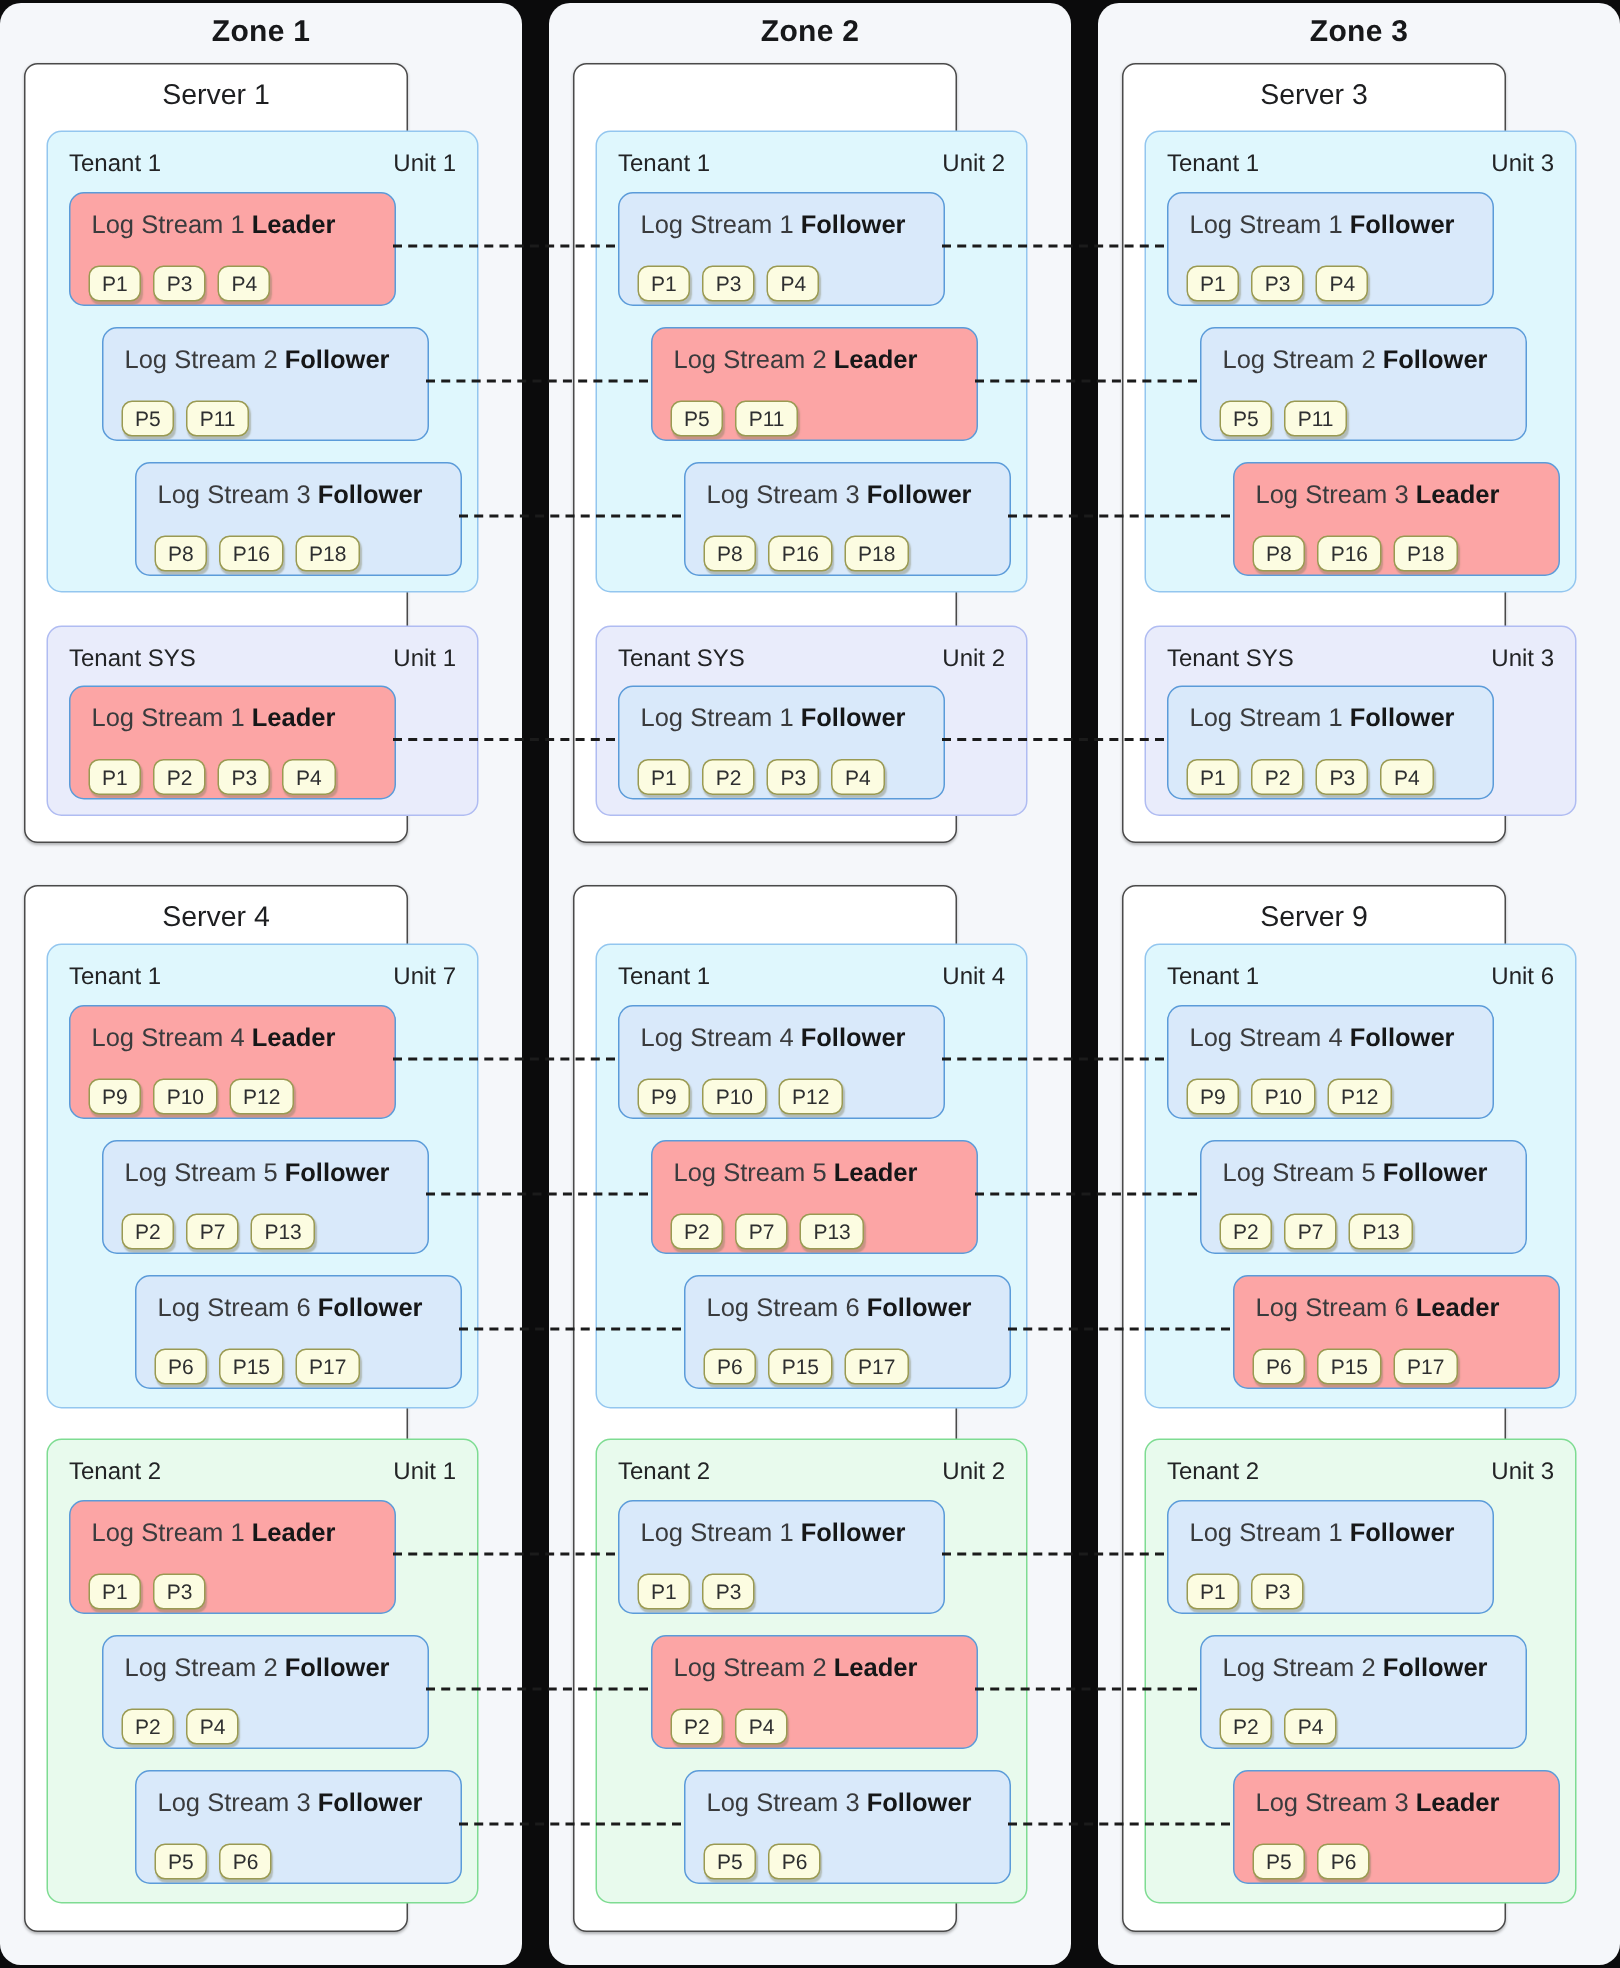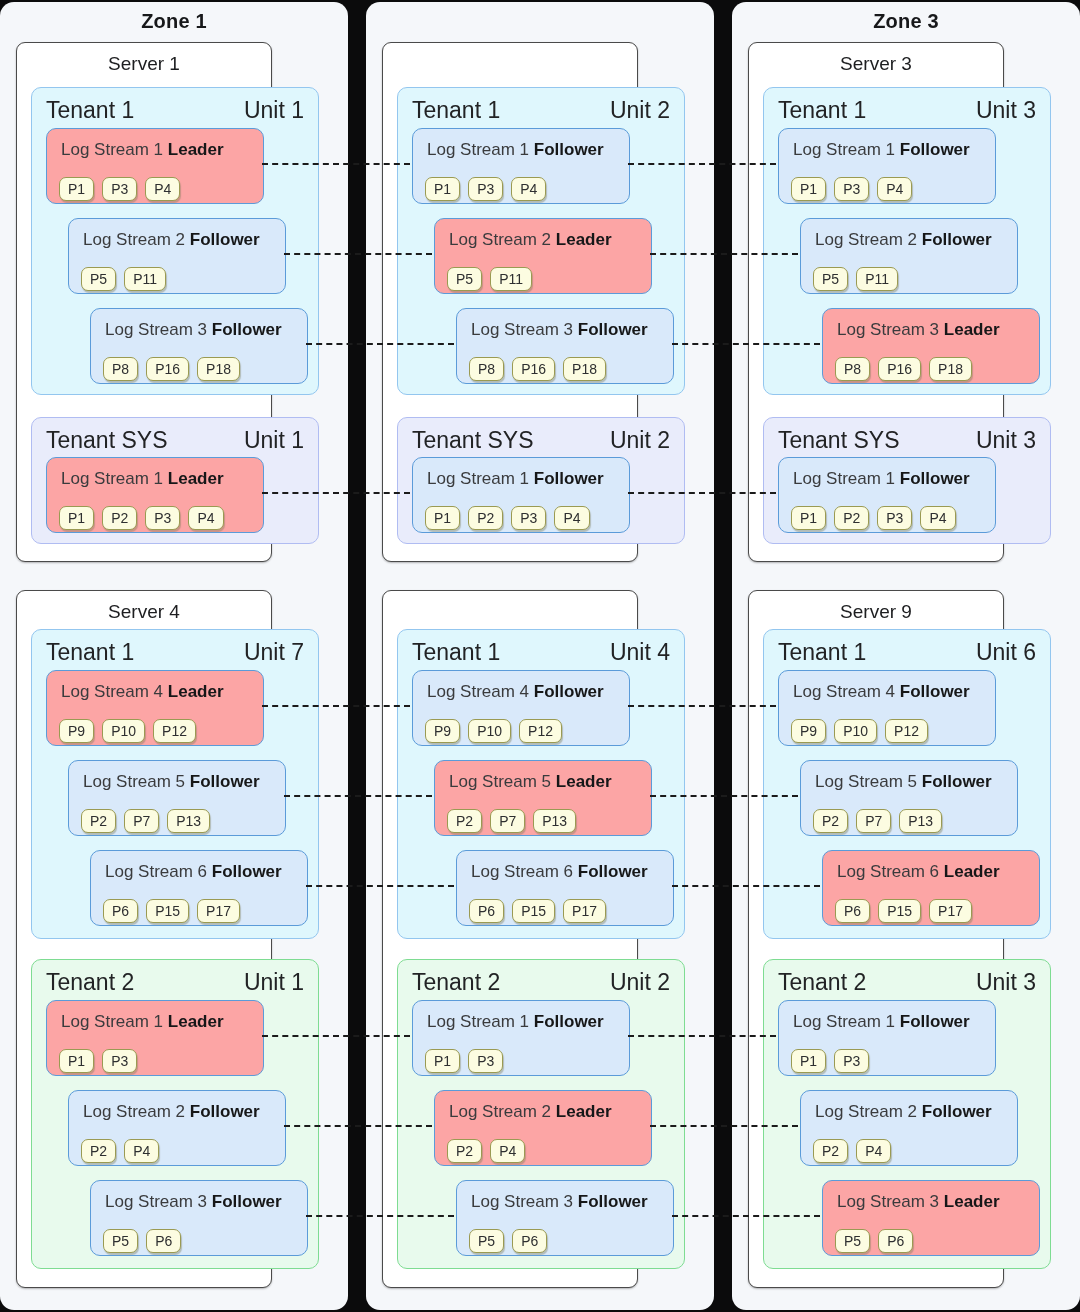--- a/index.html
+++ b/index.html
@@ -27,21 +27,21 @@
   .tenant-box{
     position:absolute;left:14px;width:288px;border-radius:10px;
     border:1px solid transparent;box-sizing:border-box;
   }
   .pal-tenant1{background:#dff7fd;border-color:#93c6ef;}
   .pal-tenant_sys{background:#e9ecfb;border-color:#b0bcf2;}
   .pal-tenant2{background:#e8faed;border-color:#7edc92;}
   .tenant-head{
     position:absolute;top:10px;left:14px;right:14px;height:24px;
     display:flex;justify-content:space-between;align-items:center;
-    font-size:23px;color:#222325;
+    font-size:16px;color:#222325;
   }
   .ls-box{
     position:absolute;width:218px;height:76px;border-radius:10px;
     border:1px solid #5b9bd9;box-sizing:border-box;padding:9px 0 0 14px;overflow:hidden;
   }
   .ls-leader{background:#fca5a5;}
   .ls-follower{background:#d9e9fa;}
   .ls-label{font-size:17px;line-height:24px;color:#3a3b3d;white-space:nowrap;}
   .ls-role{font-weight:700;color:#161718;}
   .ls-chips{margin-top:15px;margin-left:-2px;white-space:nowrap;}
@@ -126,20 +126,21 @@
             <div class="ls-chips"><div class="chip">P2</div><div class="chip">P4</div></div>
           </div>
           <div class="ls-box ls-follower" style="top: 220px; left: 58px; width: 218px; height: 76px;">
             <div class="ls-label"><div style="display: inline;">Log Stream 3</div>&nbsp;<div class="ls-role" style="display: inline;">Follower</div></div>
             <div class="ls-chips"><div class="chip">P5</div><div class="chip">P6</div></div>
           </div>
         </div>
       </div>
     </div>
     <div class="zone-card" style="left: 366px;">
+      <div class="zone-title">Zone 2</div>
       <div class="server-box" style="top: 40px; height: 520px;">
         <div class="tenant-box pal-tenant1" style="top: 44px; height: 308px;">
           <div class="tenant-head">
             <div>Tenant 1</div>
             <div>Unit 2</div>
           </div>
           <div class="ls-box ls-follower" style="top: 40px; left: 14px; width: 218px; height: 76px;">
             <div class="ls-label"><div style="display: inline;">Log Stream 1</div>&nbsp;<div class="ls-role" style="display: inline;">Follower</div></div>
             <div class="ls-chips"><div class="chip">P1</div><div class="chip">P3</div><div class="chip">P4</div></div>
           </div>

